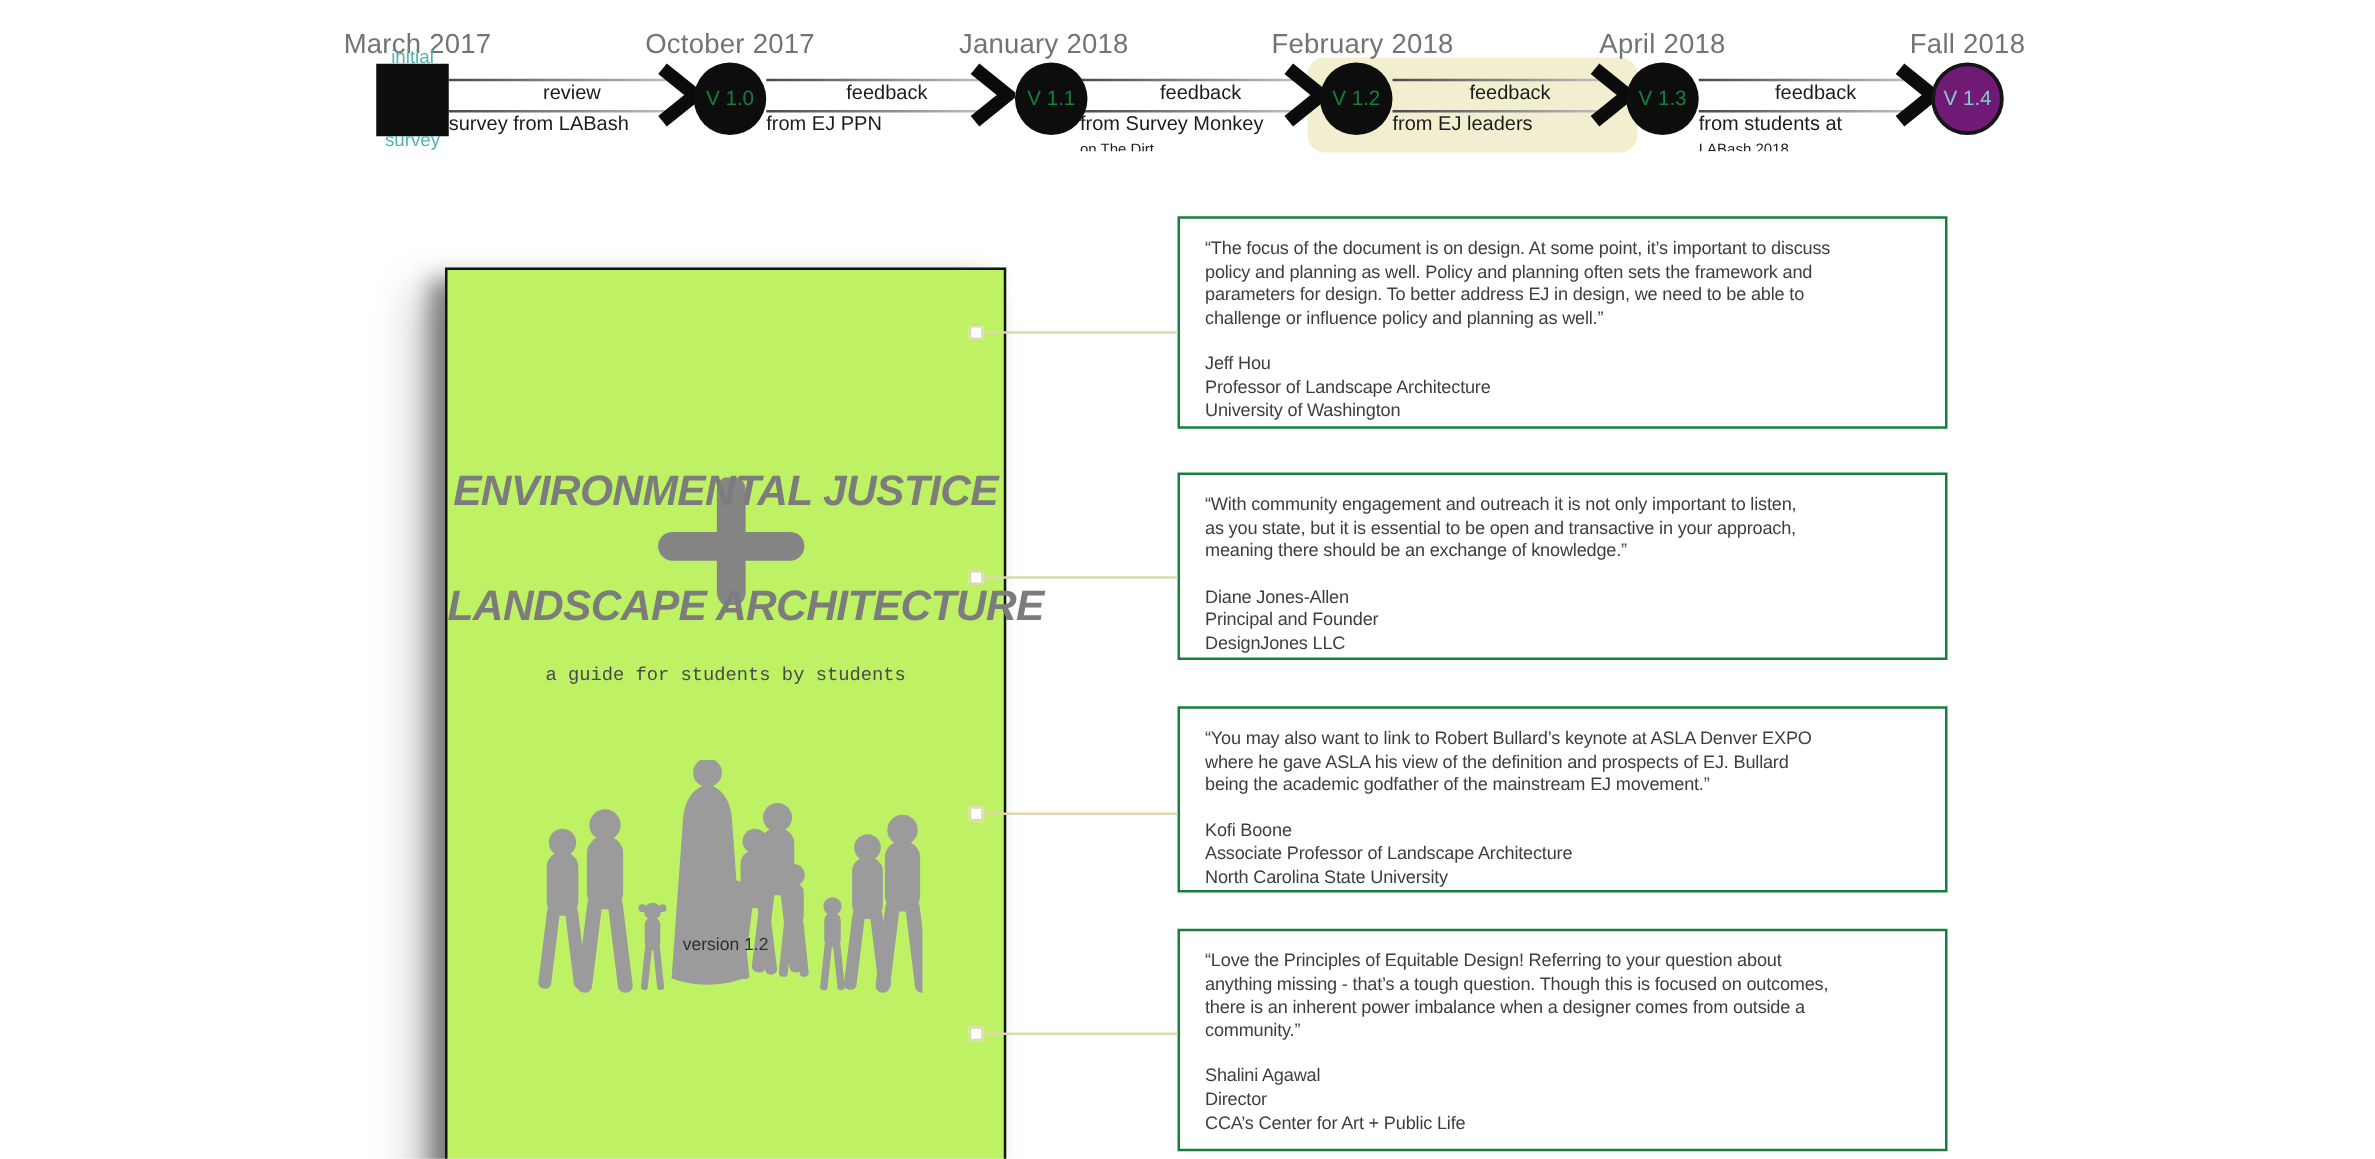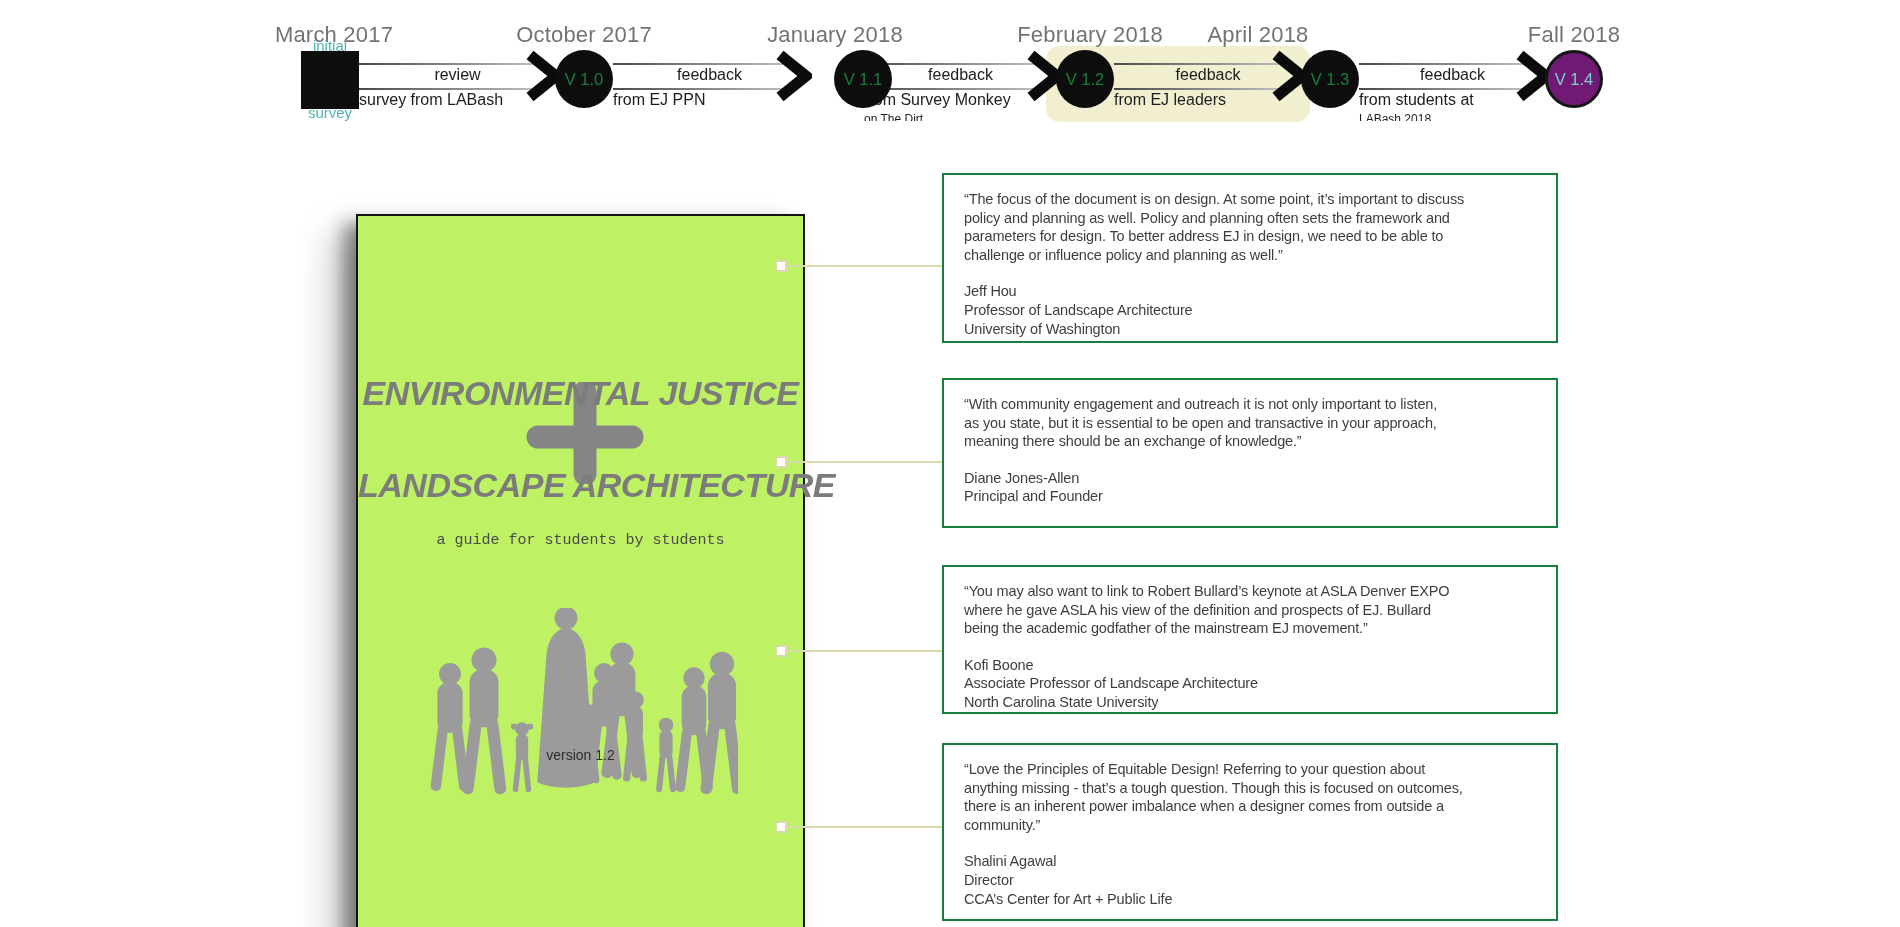--- a/index.html
+++ b/index.html
@@ -67,29 +67,29 @@
 
 <div class="stage">
 
   <div>
     <div class="tl-highlight"></div>
 
     <div class="tl-date" style="left:334px">March 2017</div>
     <div class="tl-date" style="left:584px">October 2017</div>
     <div class="tl-date" style="left:835px">January 2018</div>
     <div class="tl-date" style="left:1090px">February 2018</div>
-    <div class="tl-date" style="left:1258px">April 2018</div>
+    <div class="tl-date" style="left:1330px">April 2018</div>
     <div class="tl-date" style="left:1574px">Fall 2018</div>
 
     <div class="tl-square" style="left:301px">
       <span>initial</span>
       <span>survey</span>
     </div>
     <div class="tl-circle" style="left:555px">V 1.0</div>
-    <div class="tl-circle" style="left:834px">V 1.1</div>
+    <div class="tl-circle" style="left:812px">V 1.1</div>
     <div class="tl-circle" style="left:1056px">V 1.2</div>
     <div class="tl-circle" style="left:1301px">V 1.3</div>
     <div class="tl-circle outline" style="left:1545px">V 1.4</div>
 
     <div class="tl-arrow" style="left:359px;width:197px">
       <div class="band-top"></div>
       <div class="band-bot"></div>
       <div class="a-line1">review</div>
       <div class="a-line2">survey from LABash</div>
       <svg class="chev" width="36" height="54" viewBox="0 0 36 54">
@@ -216,20 +216,21 @@
     <div class="quote-name">Jeff Hou</div>
     <div class="quote-role">Professor of Landscape Architecture</div>
     <div class="quote-org">University of Washington</div>
   </div>
   <div class="quote-box" style="top:378px;min-height:150px">
     <div class="quote-text">“With community engagement and outreach it is not only important to listen,
 as you state, but it is essential to be open and transactive in your approach,
 meaning there should be an exchange of knowledge.”</div>
     <div class="quote-name">Diane Jones-Allen</div>
     <div class="quote-role">Principal and Founder</div>
+    <div class="quote-org">DesignJones LLC</div>
   </div>
   <div class="quote-box" style="top:565px;min-height:148px">
     <div class="quote-text">“You may also want to link to Robert Bullard’s keynote at ASLA Denver EXPO
 where he gave ASLA his view of the definition and prospects of EJ. Bullard
 being the academic godfather of the mainstream EJ movement.”</div>
     <div class="quote-name">Kofi Boone</div>
     <div class="quote-role">Associate Professor of Landscape Architecture</div>
     <div class="quote-org">North Carolina State University</div>
   </div>
   <div class="quote-box" style="top:743px;min-height:178px">

